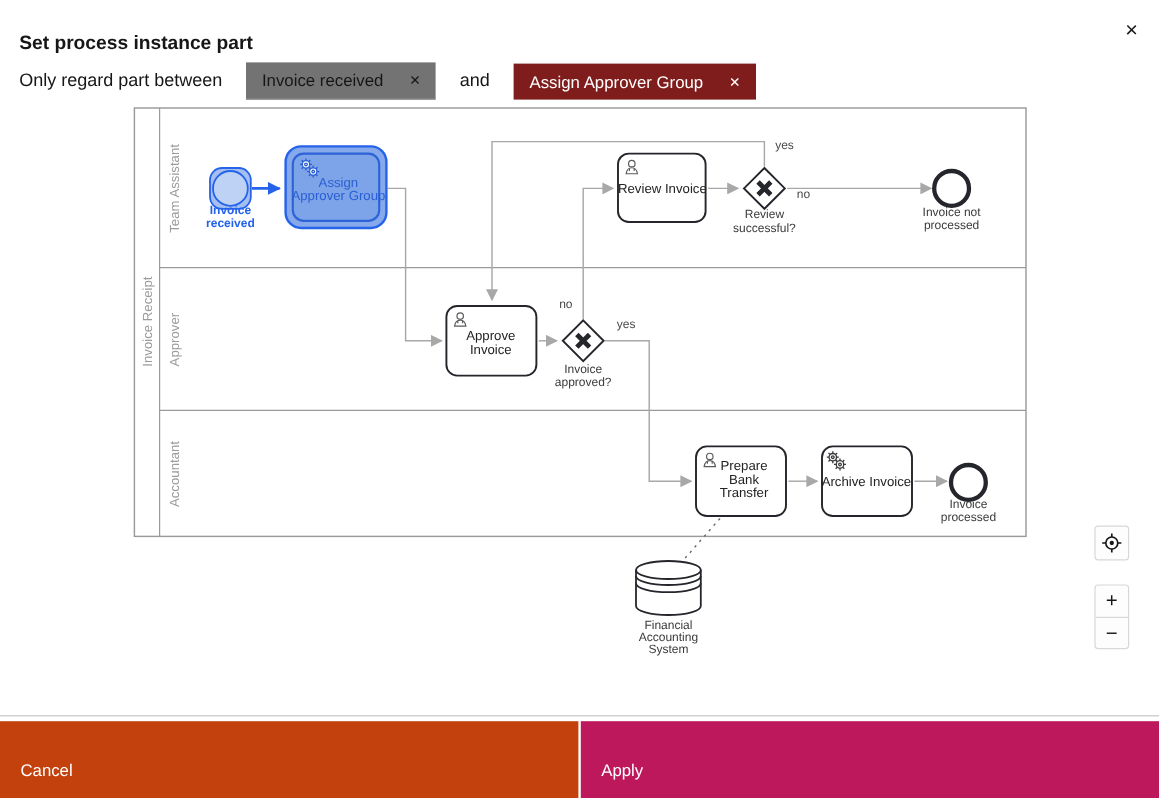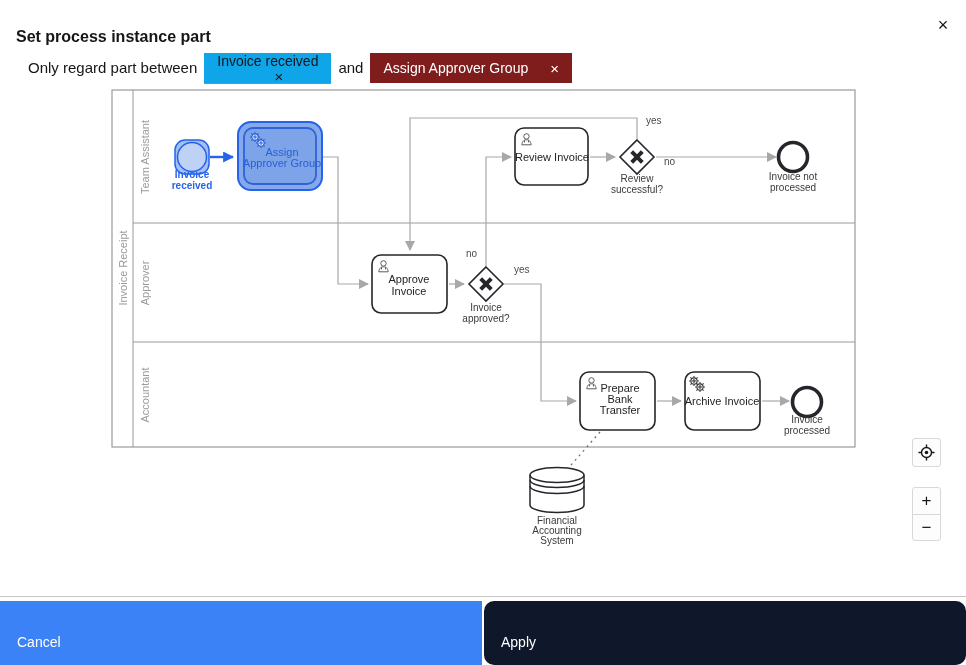--- a/index.html
+++ b/index.html
@@ -5,24 +5,24 @@
   html,body{margin:0;padding:0;}
   body{
     width:966px;height:665px;position:relative;overflow:hidden;
     background:#ffffff;font-family:"Liberation Sans",sans-serif;color:#161616;
   }
   .modal-title{position:absolute;left:16px;top:17px;font-size:16px;font-weight:700;color:#161616;}
   .close-btn{
     position:absolute;left:930px;top:12px;width:26px;height:26px;border:none;background:transparent;
     font-size:18px;line-height:26px;text-align:center;color:#161616;cursor:pointer;padding:0;
   }
-  .cond-row{position:absolute;left:28px;top:53px;height:30px;display:flex;align-items:center;gap:7px;font-size:15px;}
+  .cond-row{position:absolute;left:16px;top:53px;height:30px;display:flex;align-items:flex-end;gap:20px;font-size:15px;}
   .cond-text{line-height:30px;white-space:nowrap;}
   .chip{height:30px;display:flex;align-items:center;padding:0 13px;font-size:14px;white-space:nowrap;}
-  .chip-gray{background:#0ea5e9;border-bottom:1px solid #8d8d8d;color:#161616;flex-direction:column;}
+  .chip-gray{background:#737373;border-bottom:1px solid #8d8d8d;color:#161616;}
   .chip-blue{background:#7f1d1d;color:#ffffff;}
   .chip-x{margin-left:22px;font-size:15px;cursor:pointer;line-height:1;}
   .chip-gray .chip-x{color:#161616;}
   .chip-blue .chip-x{color:#ffffff;}
 
   svg.diagram{position:absolute;left:108px;top:86px;}
   svg text{font-family:"Liberation Sans",sans-serif;}
   .lane-lbl{font-size:11px;fill:#9b9b9b;}
   .task-lbl{font-size:11px;fill:#232323;}
   .ext-lbl{font-size:10px;fill:#3a3a3a;}
@@ -45,22 +45,22 @@
     font-family:"Liberation Sans",sans-serif;
   }
   .zoom-btn + .zoom-btn{border-top:1px solid #d8d8d8;}
 
   .footer-divider{position:absolute;left:0;top:596px;width:966px;height:1px;background:#c6c6c6;}
   .footer{position:absolute;left:0;top:601px;width:966px;height:64px;display:flex;gap:2px;}
   .footer-btn{
     flex:1;border:none;cursor:pointer;text-align:left;color:#ffffff;font-size:14px;
     padding:17px 0 0 17px;box-sizing:border-box;font-family:"Liberation Sans",sans-serif;
   }
-  .btn-cancel{background:#3b82f6;}
-  .btn-apply{background:#0f172a;border-radius:10px;}
+  .btn-cancel{background:#c2410c;}
+  .btn-apply{background:#be185d;}
 </style>
 </head>
 <body>
 
 <h1 class="modal-title">Set process instance part</h1>
 <button class="close-btn">×</button>
 
 <div class="cond-row">
   <span class="cond-text">Only regard part between</span>
   <span class="chip chip-gray">

